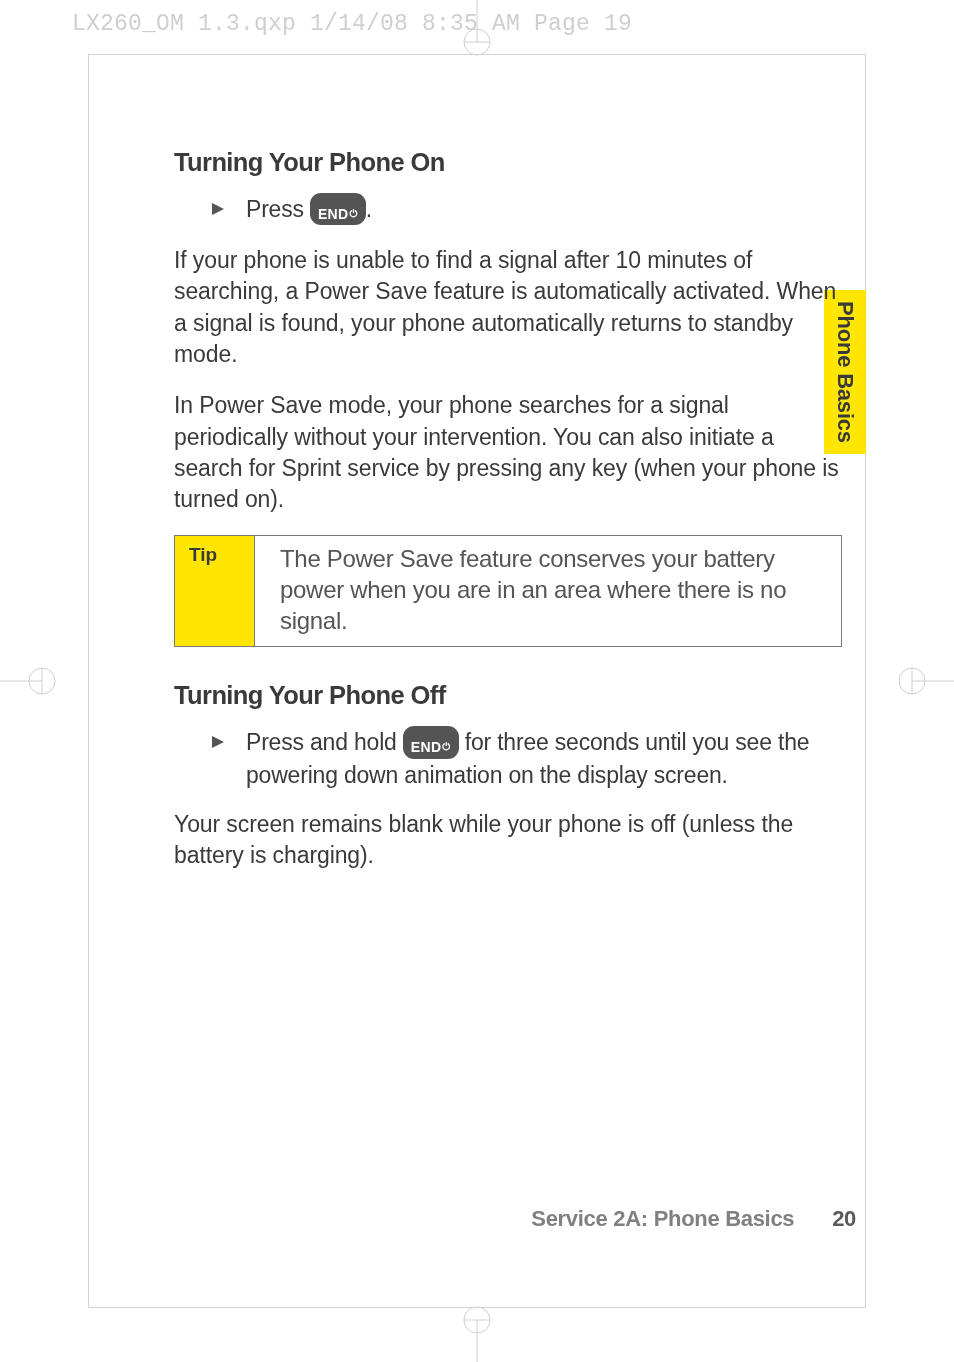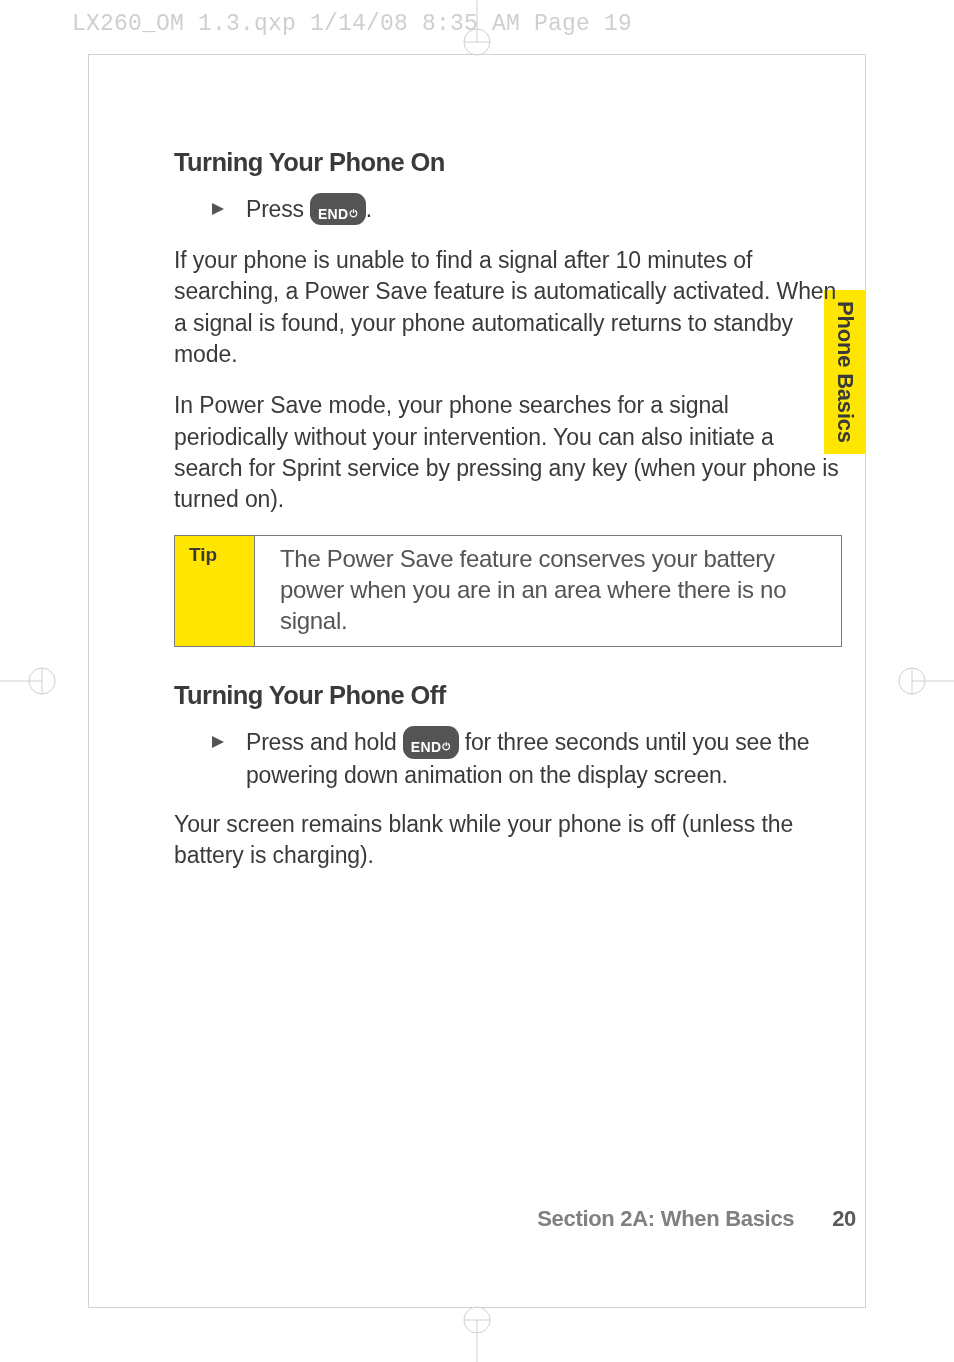--- a/index.html
+++ b/index.html
@@ -234,15 +234,15 @@
     <span class="bullet-text">
       <span>Press and hold </span><span class="end-key"><span>END</span><span class="pwr">⏻</span></span><span> for three seconds until you see the powering down animation on the display screen.</span>
     </span>
   </div>
 
   <div class="para">Your screen remains blank while your phone is off (unless the battery is charging).</div>
 
 </div>
 
 <div class="footer">
-  <span>Section 2A: When Basics</span>
+  <span>Service 2A: Phone Basics</span>
   <span class="pagenum">20</span>
 </div>
 
 </body></html>

